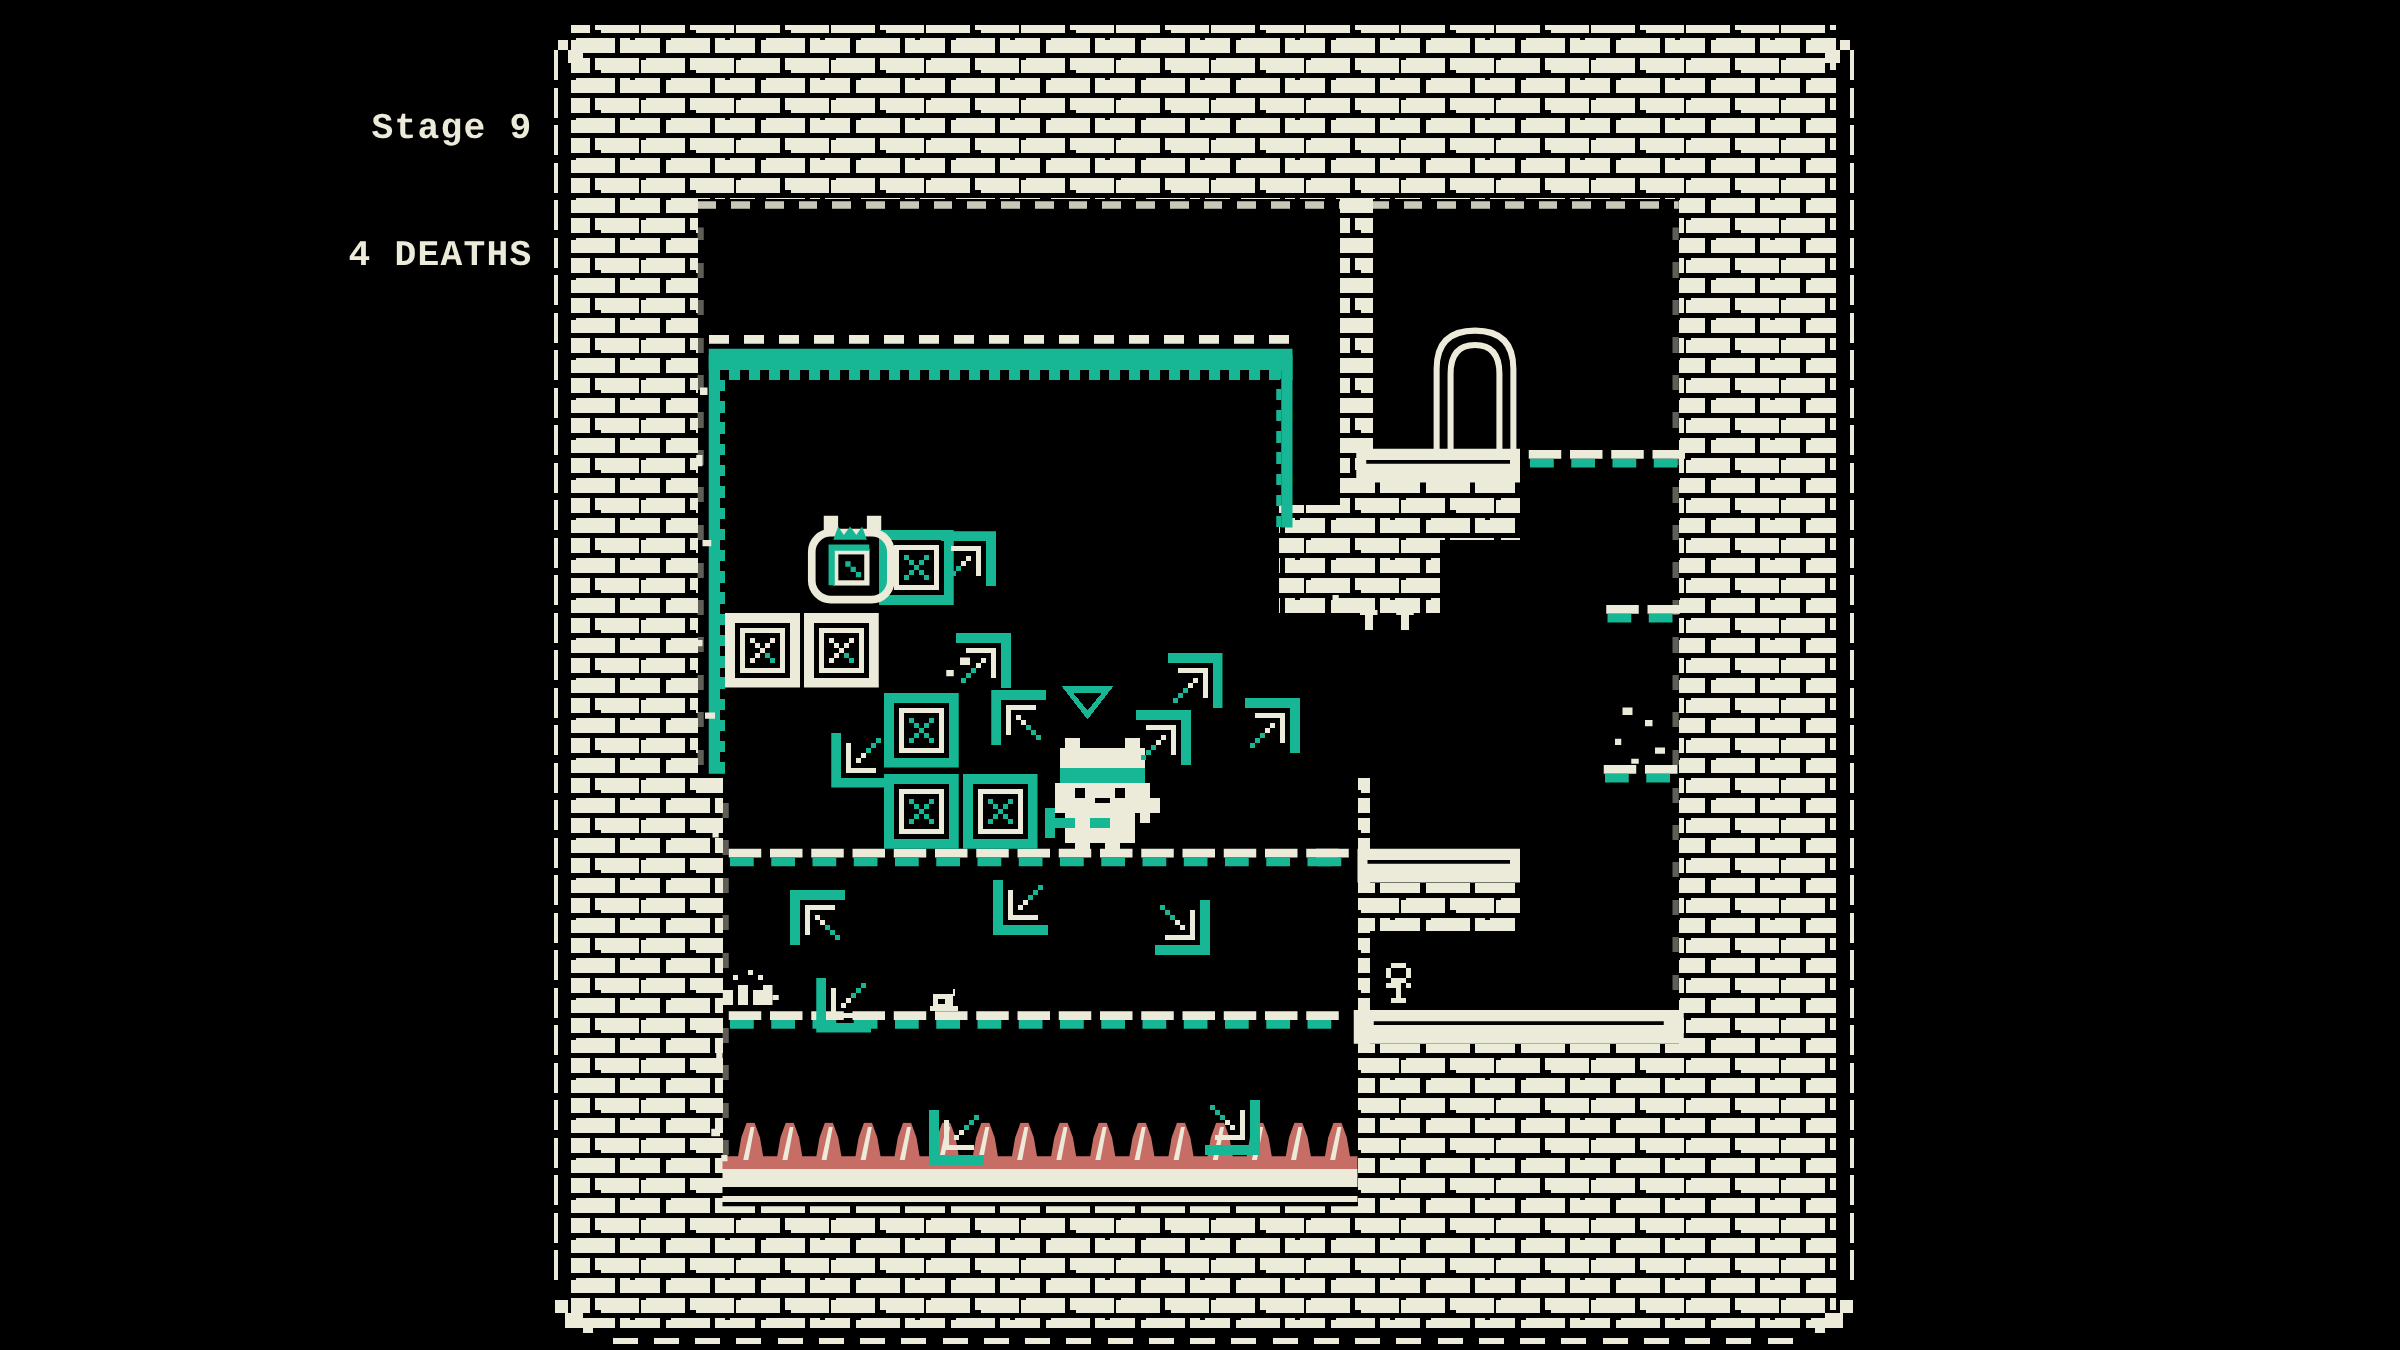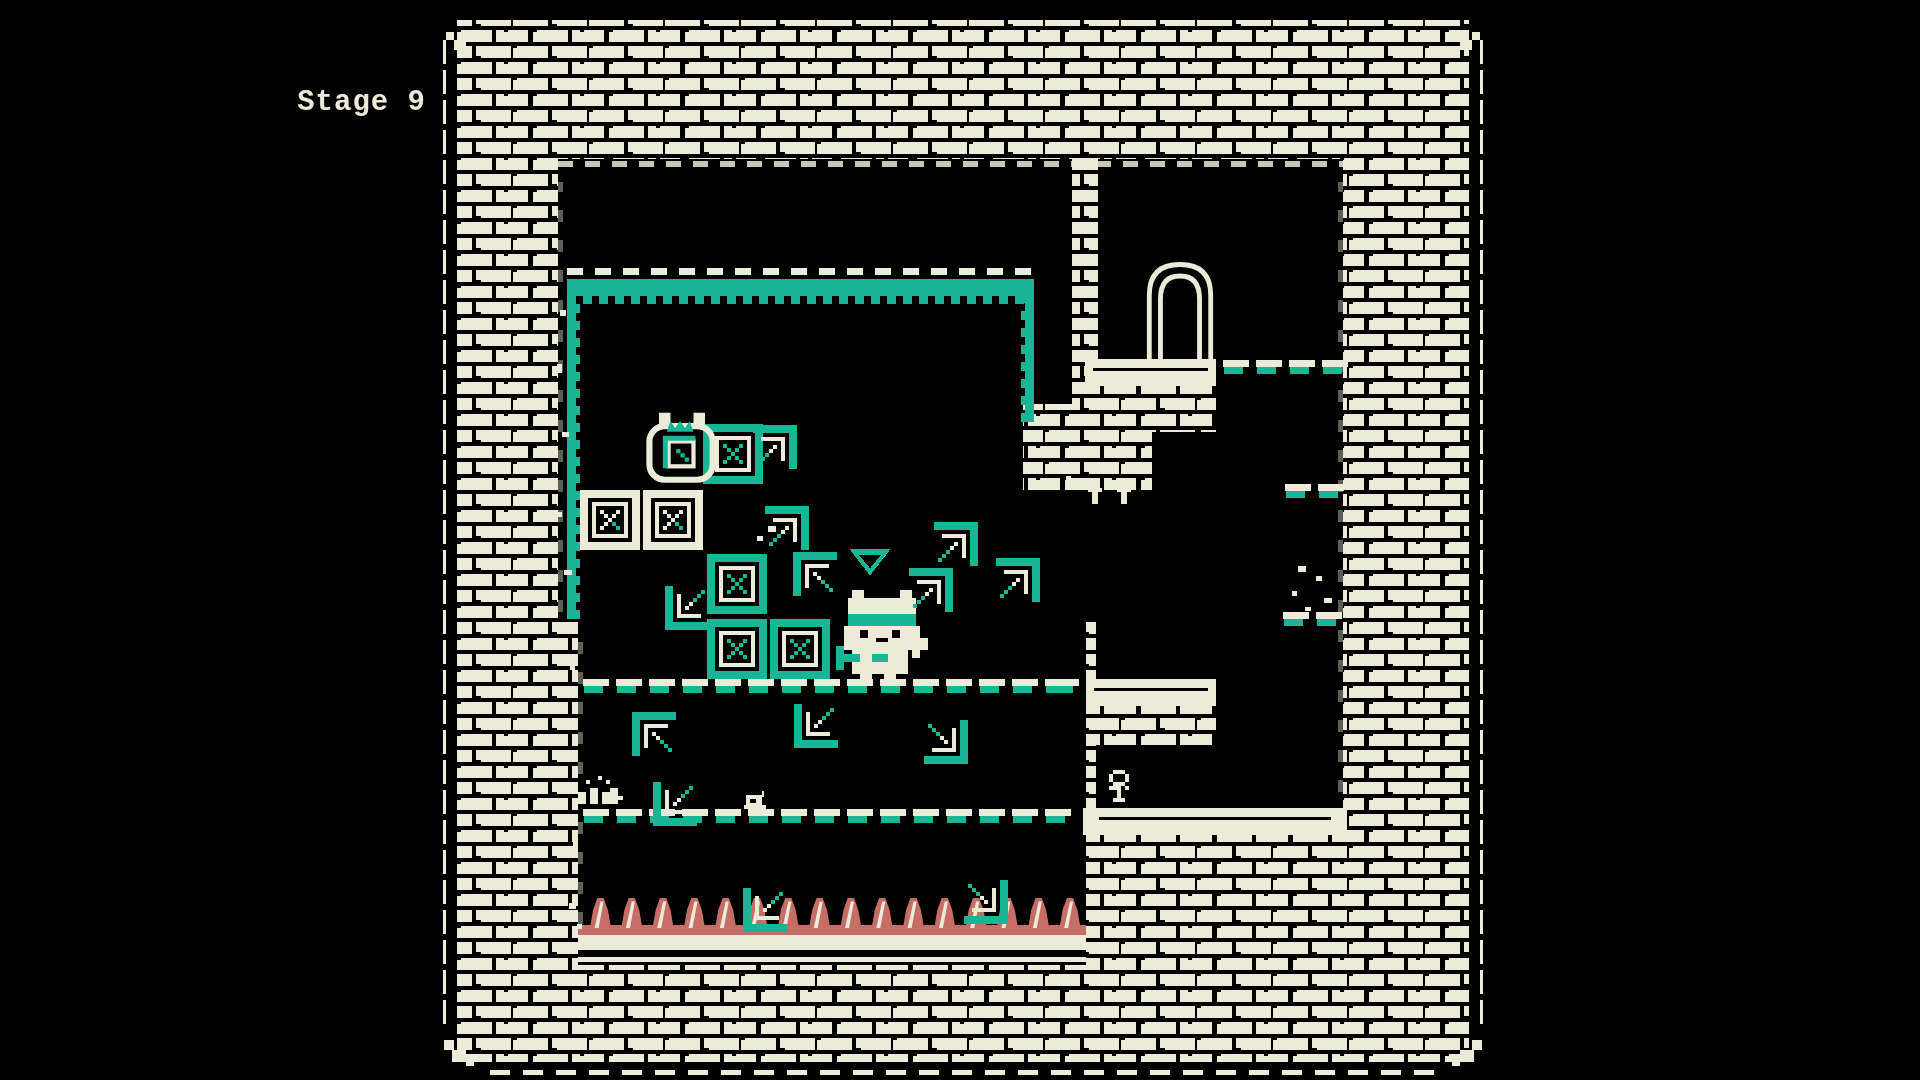--- a/index.html
+++ b/index.html
@@ -43,20 +43,21 @@
   .edge-col{position:absolute;width:5px;opacity:.4;
     background:repeating-linear-gradient(0deg,var(--c) 0 12px,transparent 12px 30px);}
   .debris{position:absolute;background:var(--c);}
 </style>
 </head>
 <body>
 
 <div class="screen">
   <div class="hud">
     <div class="hud-line">Stage 9</div>
+    <div class="hud-line">4 DEATHS</div>
   </div>
   <div id="stage">
       <svg class="bg" style="left:436px" width="1054" height="1080" shape-rendering="crispEdges">
         <defs>
           <pattern id="bp" width="76" height="32" patternUnits="userSpaceOnUse">
             <rect width="76" height="32" fill="#000000"></rect>
             <rect x="1" y="2" width="35" height="12" fill="#ECEAD8"></rect>
             <rect x="40" y="2" width="35" height="12" fill="#ECEAD8"></rect>
             <rect x="0" y="18" width="16" height="12" fill="#ECEAD8"></rect>
             <rect x="21" y="18" width="35" height="12" fill="#ECEAD8"></rect>

